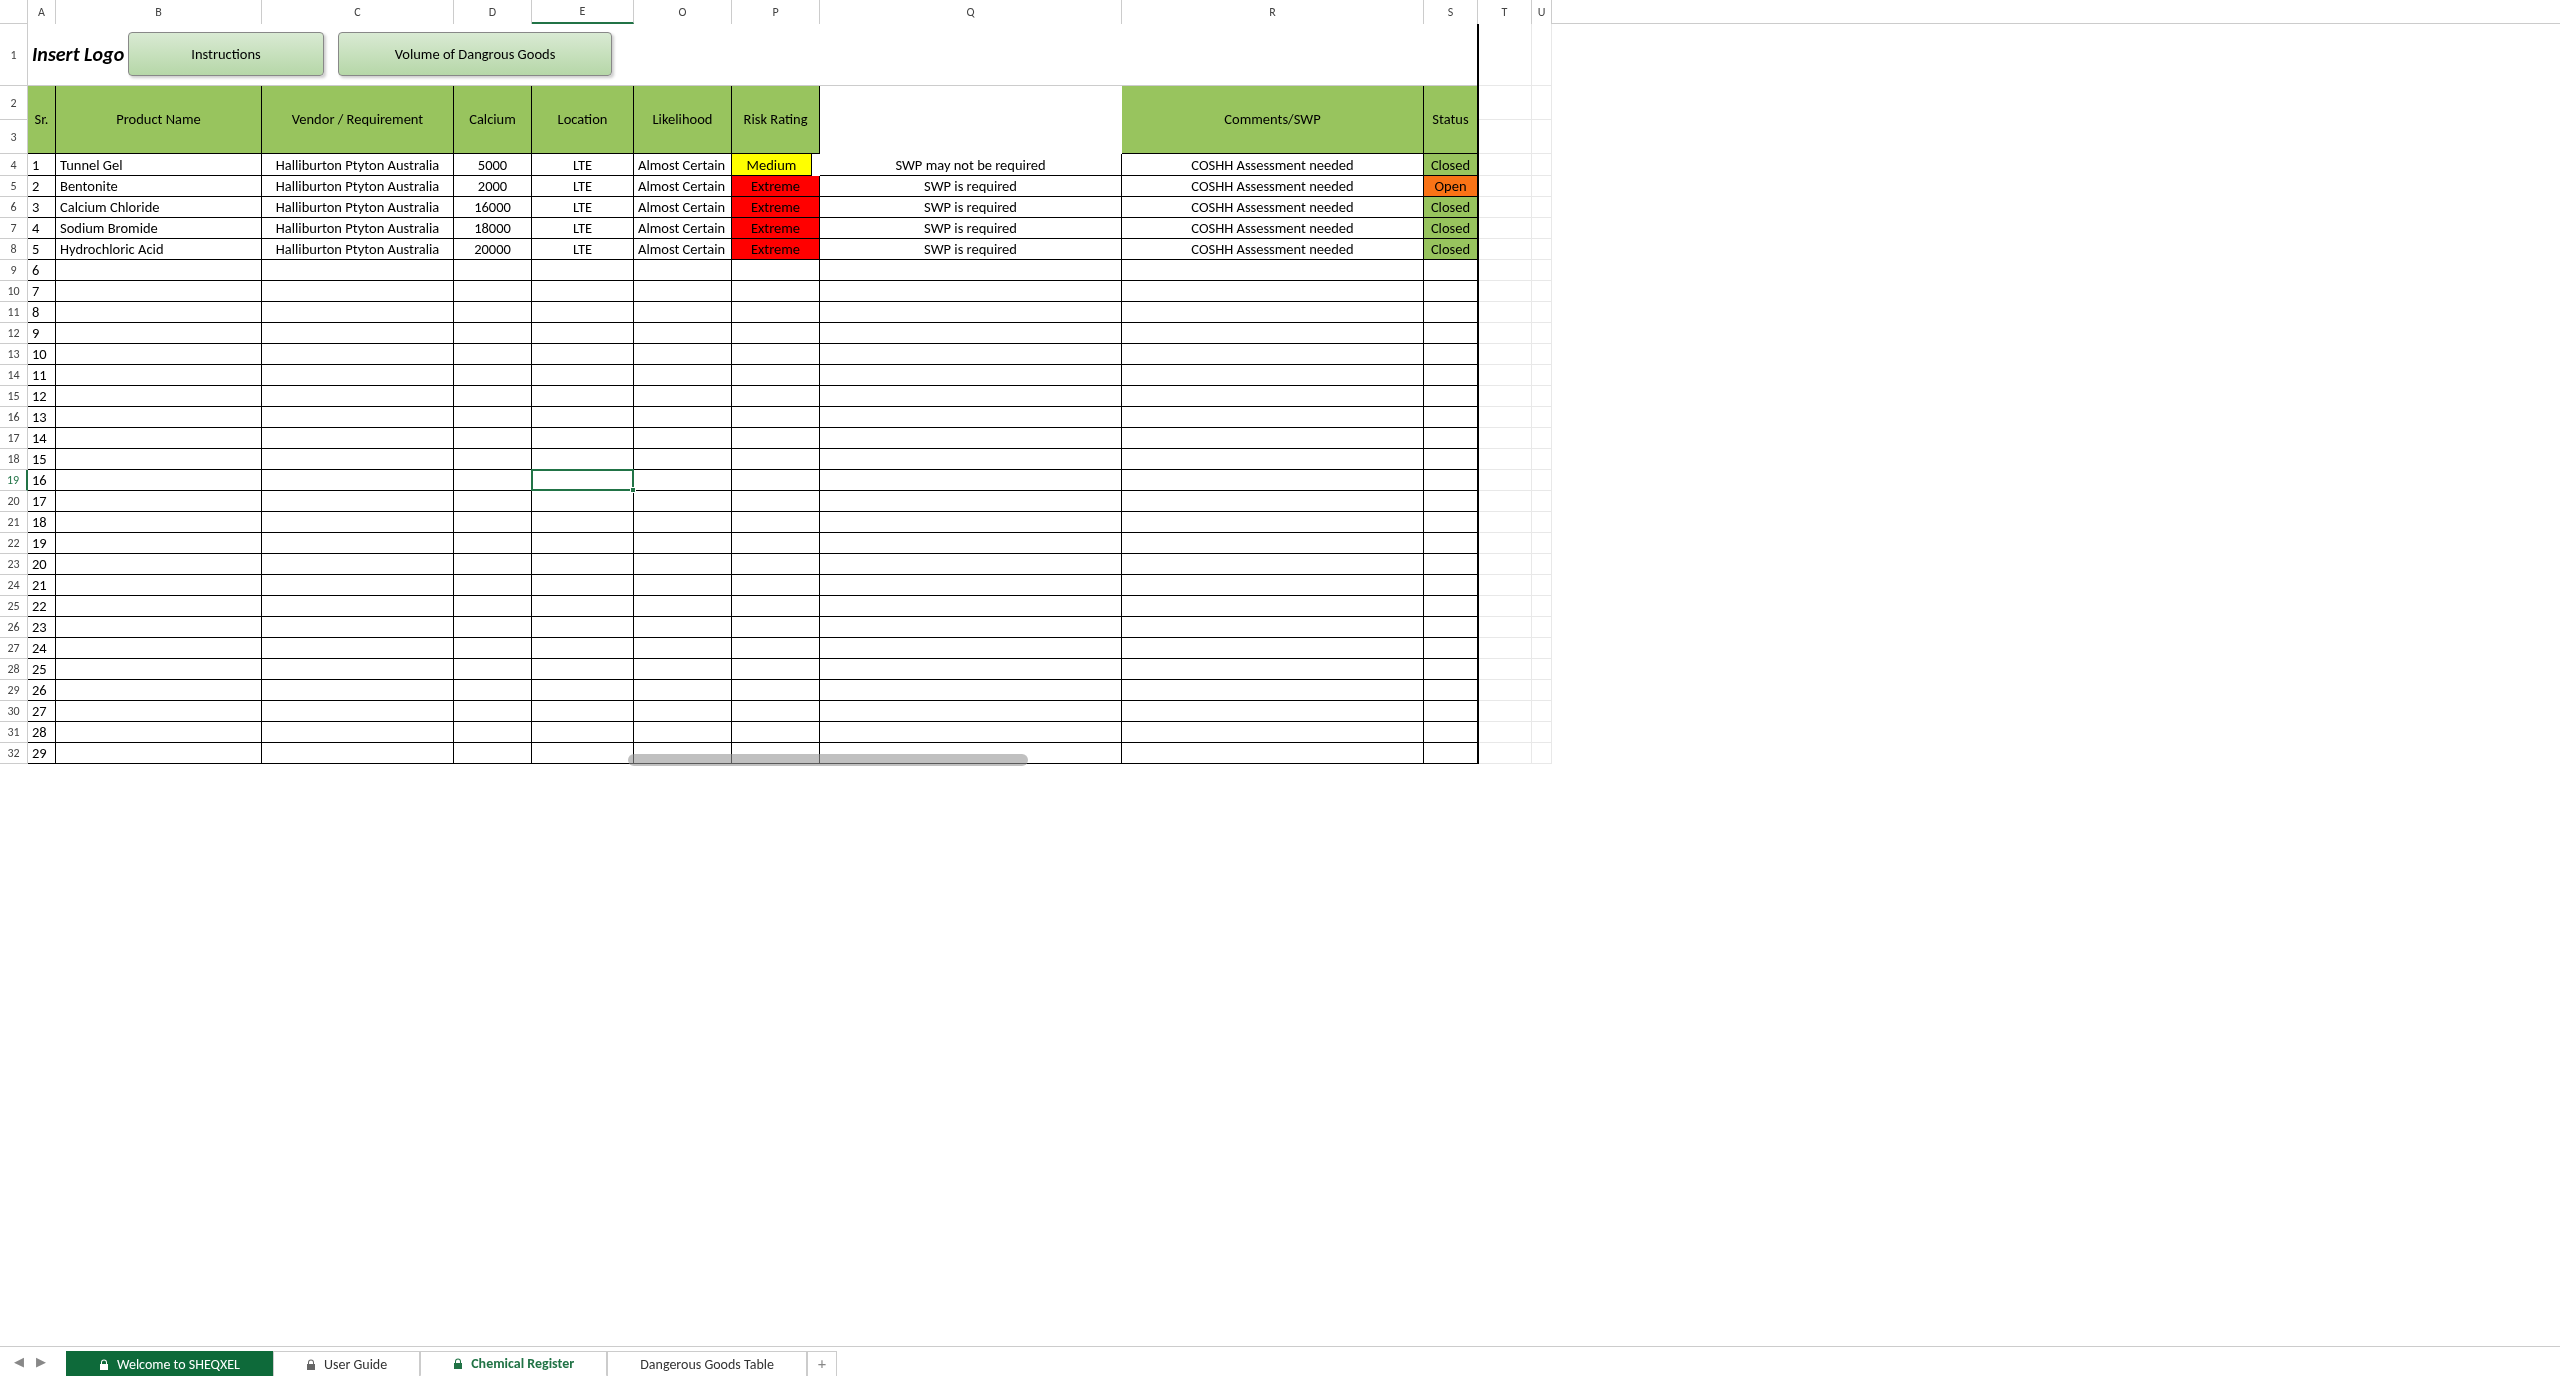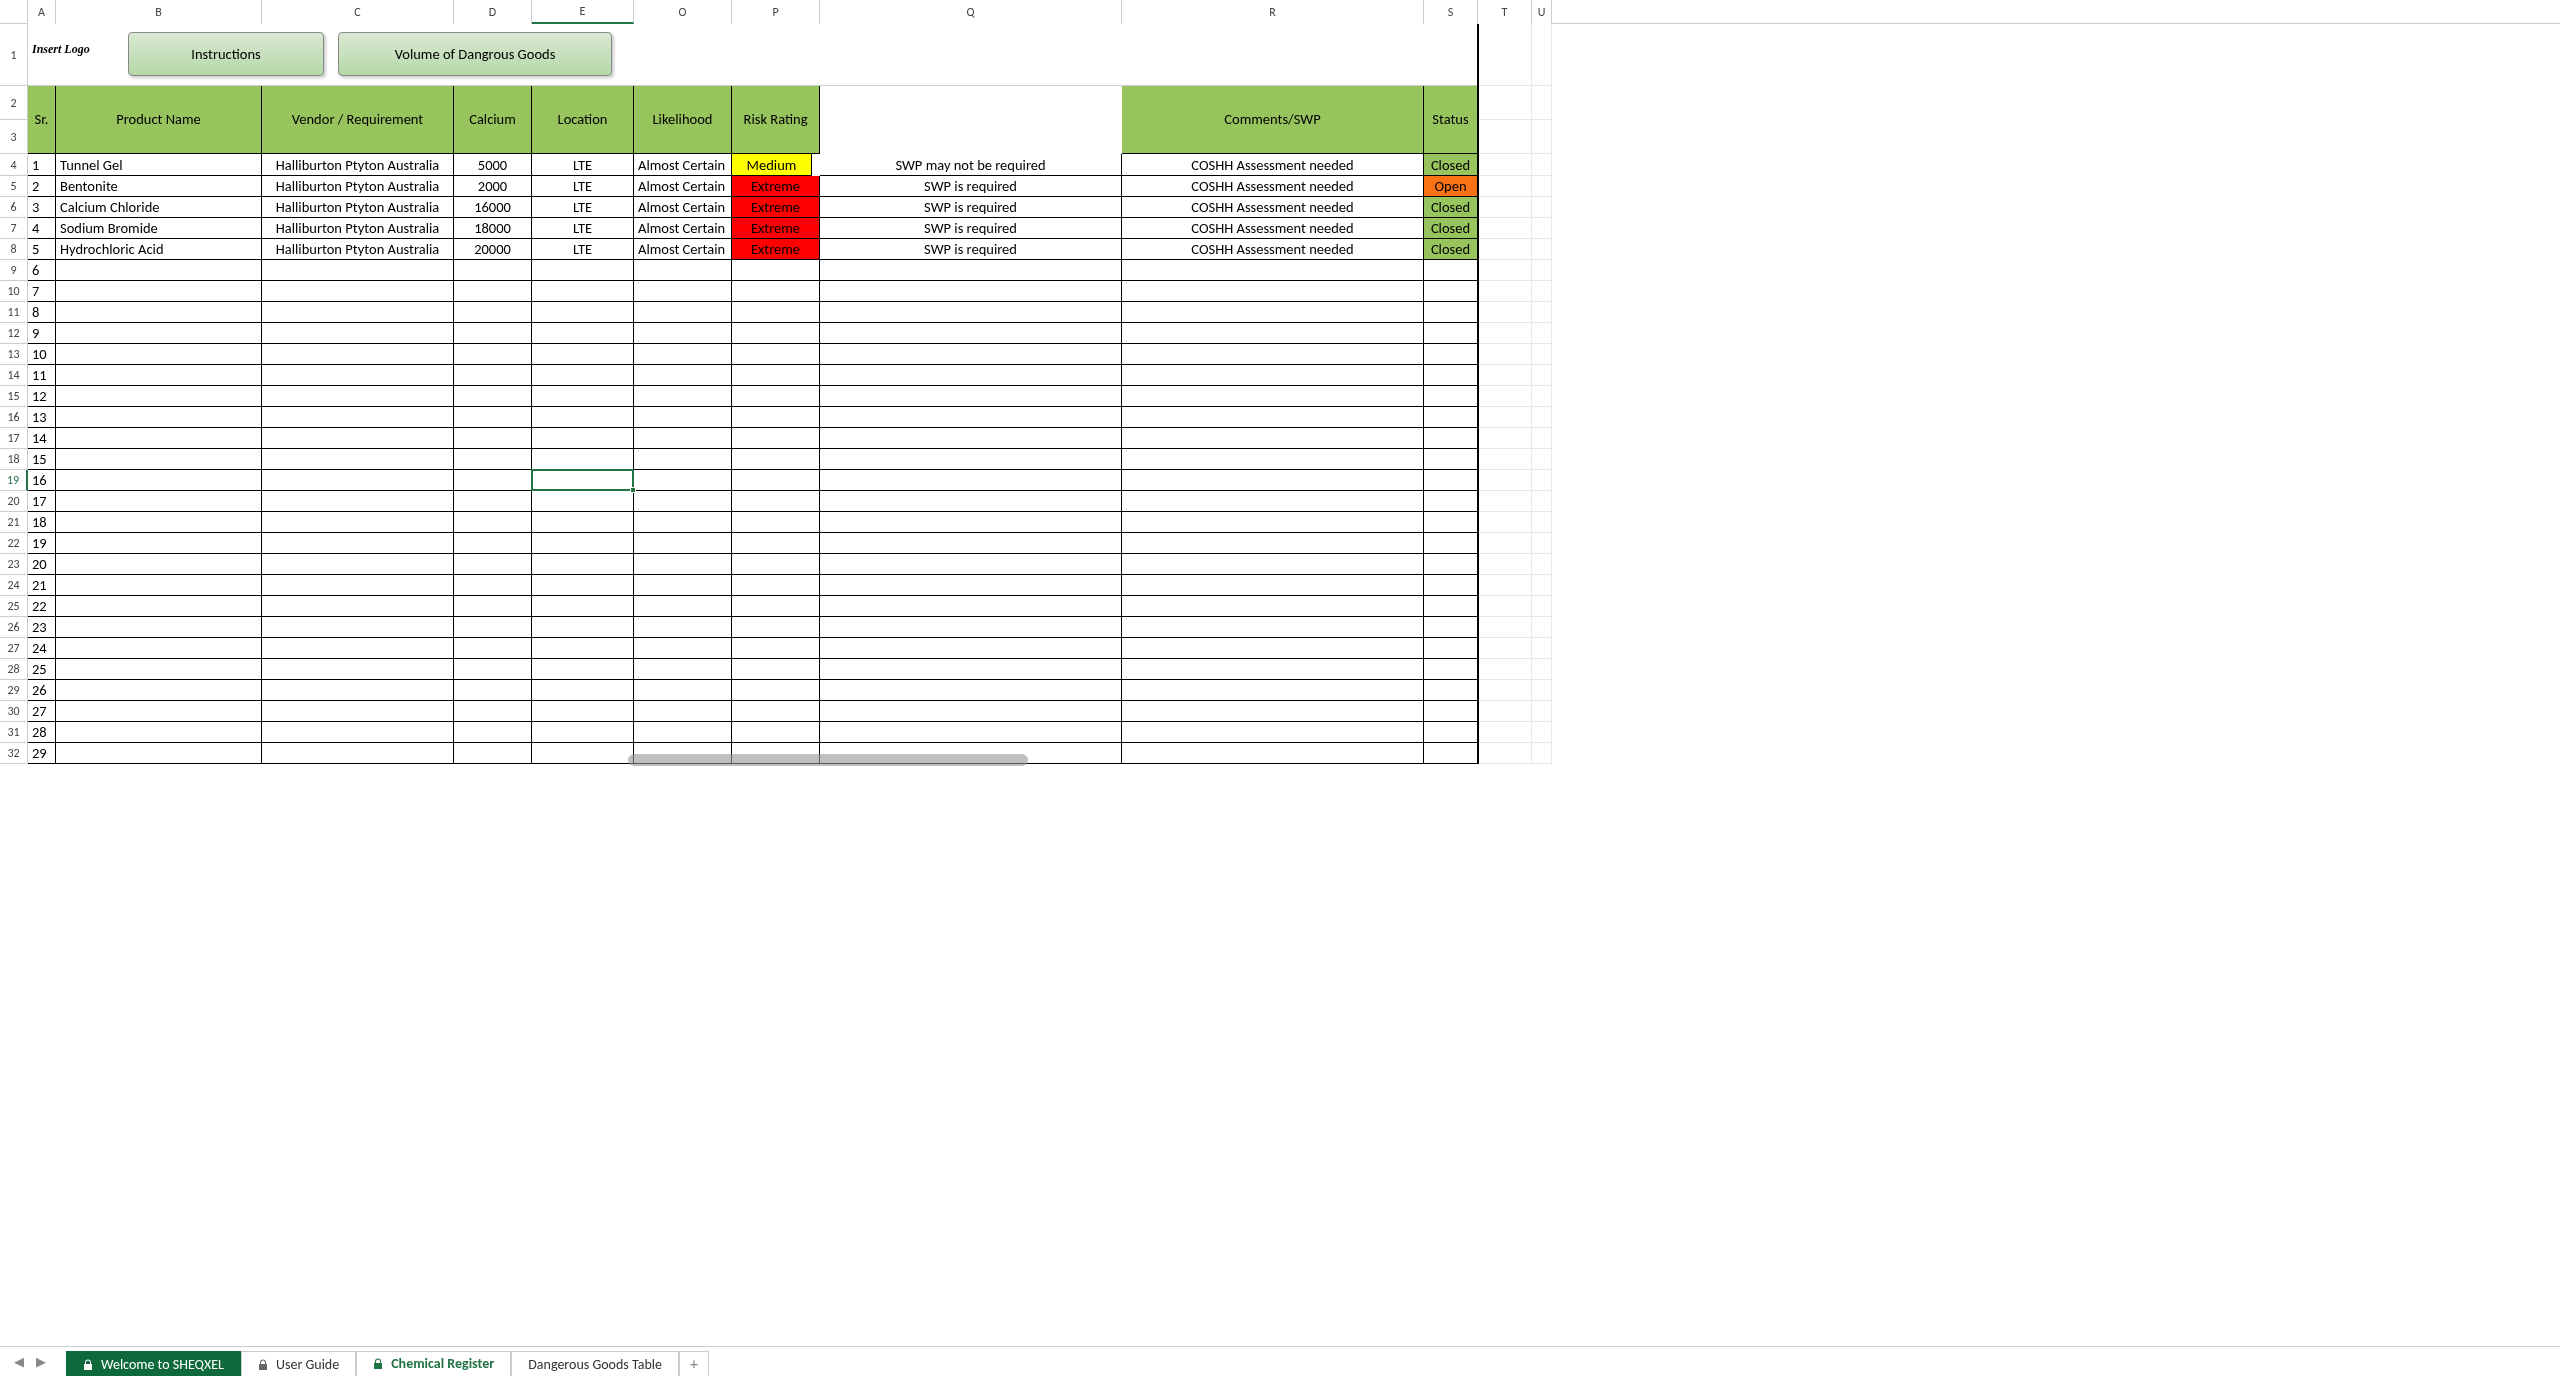--- a/index.html
+++ b/index.html
@@ -97,23 +97,22 @@
     .cell.status-closed { background: #98c45e; justify-content: center; }
     .cell.status-open { background: #f97316; justify-content: center; }
     .cell.light-border {
       border-right: 1px solid #ddd;
       border-bottom: 1px solid #ddd;
     }
     .insert-logo {
       position: absolute;
       font-style: italic;
       font-weight: bold;
-      font-size: 12px;
+      font-size: 20px;
       color: #000;
-      font-family: Liberation Serif, serif;
     }
     .macro-button {
       position: absolute;
       background: linear-gradient(#d9ead3, #b6d7a8);
       border: 1px solid #888;
       border-radius: 4px;
       display: flex;
       align-items: center;
       justify-content: center;
       font-size: 14.5px;
@@ -154,21 +153,21 @@
       display: flex;
       align-items: center;
       justify-content: center;
       color: #888;
       cursor: pointer;
     }
     .tab {
       display: flex;
       align-items: center;
       gap: 8px;
-      padding: 4px 16px;
+      padding: 4px 32px;
       border: 1px solid #ccc;
       border-bottom: none;
       background: #fff;
       cursor: pointer;
       font-size: 14px;
       color: #333;
       height: 26px;
       margin-top: 4px;
     }
     .tab.welcome {

